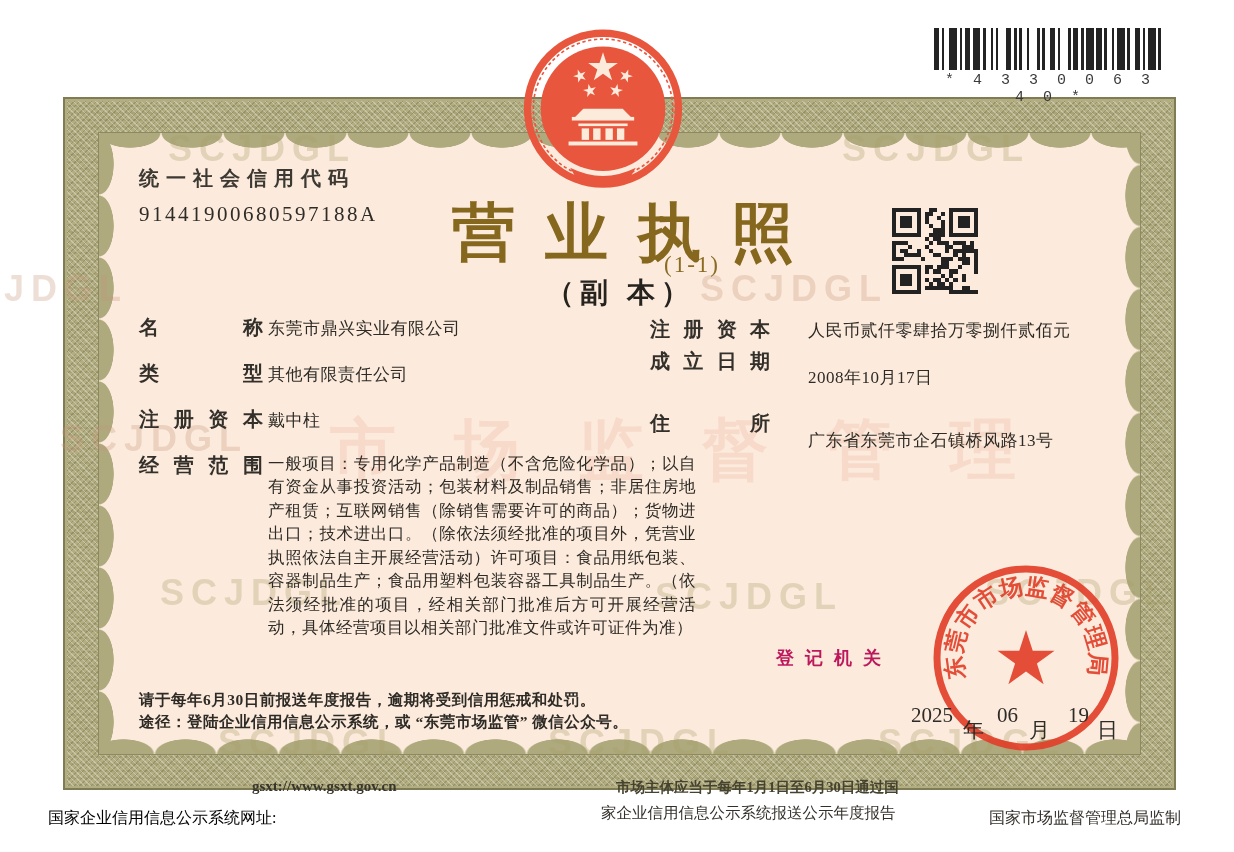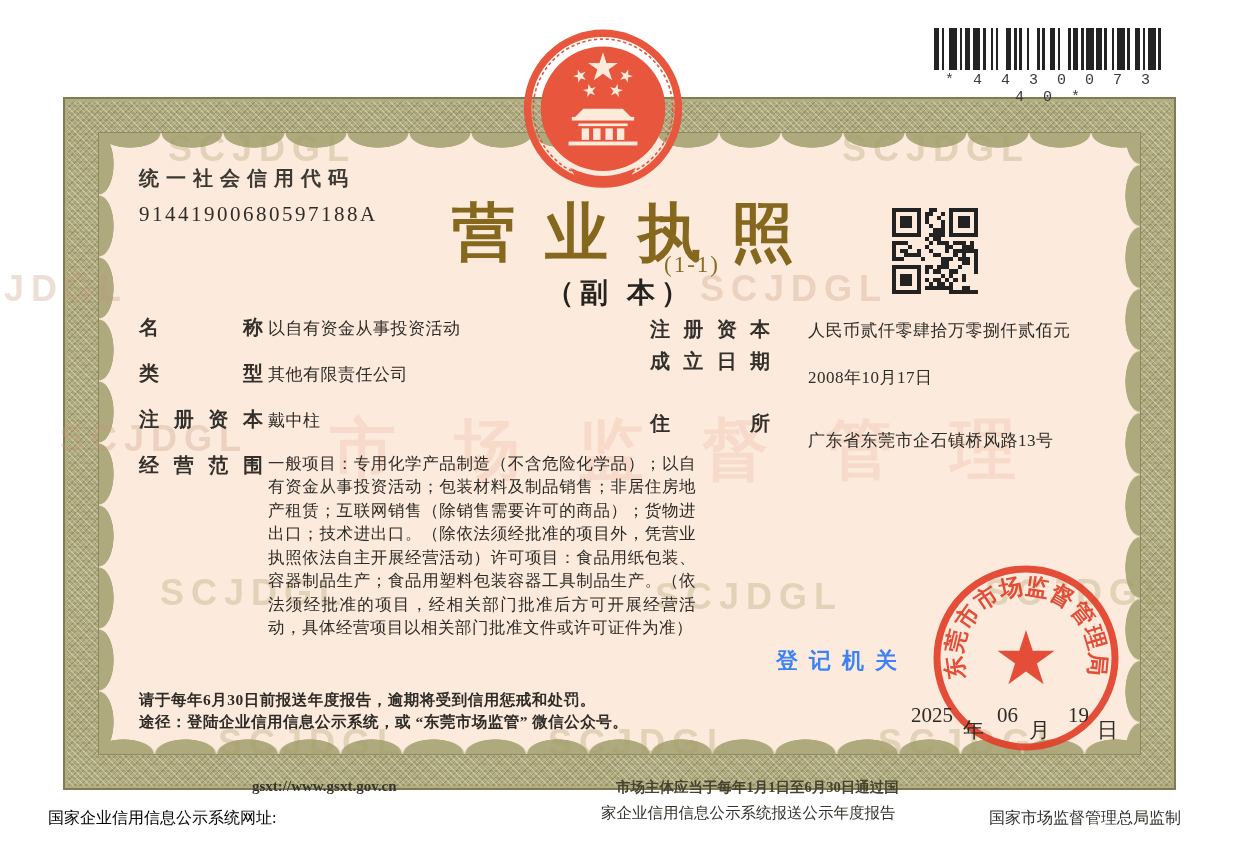--- a/index.html
+++ b/index.html
@@ -54,22 +54,22 @@
   
   .qr-wrap{position:absolute;left:892px;top:208px;width:86px;height:86px;}
   .qr-caption{position:absolute;left:986px;top:204px;width:132px;font-size:14.5px;
       line-height:1.35;color:#2c2925;font-weight:bold;}
   
   .f-label{position:absolute;width:124px;font-size:20px;font-weight:bold;color:#33302b;
       text-align:justify;text-align-last:justify;letter-spacing:0;}
   .f-value{position:absolute;font-size:17px;color:#2e2b26;letter-spacing:.5px;}
   .scope-value{width:428px;line-height:1.42;font-size:16.5px;text-align:justify;}
   
-  .reg-label{position:absolute;left:776px;top:646px;font-size:22px;font-weight:bold;
-      letter-spacing:11px;color:#3b82f6;}
+  .reg-label{position:absolute;left:776px;top:646px;font-size:18px;font-weight:bold;
+      letter-spacing:11px;color:#be185d;}
   .seal{position:absolute;left:924px;top:556px;width:204px;height:204px;opacity:.92;}
   .date-line{position:absolute;top:703px;left:905px;width:250px;height:40px;font-size:21px;color:#2e2b26;}
   .date-line span{position:absolute;}
   .dl-year{left:6px;top:0;}  .dl-yu{left:58px;top:13px;}
   .dl-month{left:92px;top:0;} .dl-mu{left:124px;top:13px;}
   .dl-day{left:163px;top:0;}  .dl-du{left:192px;top:13px;}
   
   .notice{position:absolute;left:139px;font-size:15.5px;font-weight:bold;color:#2e2b26;letter-spacing:.5px;}
   .n1{top:690px;} .n2{top:712px;}
   .border-url{position:absolute;left:252px;top:778px;font-size:15px;font-weight:bold;color:#37352a;
@@ -186,21 +186,21 @@
         <div style="flex: 2 1 0%;"></div>
         <div class="b" style="flex: 2 1 0%;"></div>
         <div style="flex: 1 1 0%;"></div>
         <div class="b" style="flex: 1 1 0%;"></div>
         <div style="flex: 1 1 0%;"></div>
         <div class="b" style="flex: 3 1 0%;"></div>
         <div style="flex: 1 1 0%;"></div>
         <div class="b" style="flex: 1 1 0%;"></div>
         <div style="flex: 2 1 0%;"></div>
       </div>
-    <div class="barcode-text">* 4 4 3 0 0 7 3 4 0 *</div>
+    <div class="barcode-text">* 4 3 3 0 0 6 3 4 0 *</div>
   </div>
 
   <div class="credit-block">
     <div class="credit-label">统一社会信用代码</div>
     <div class="credit-code">91441900680597188A</div>
   </div>
 
   <div class="title">营业执照</div>
   <div class="title-pages">(1-1)</div>
   <div class="subtitle">（副 本）</div>
@@ -336,21 +336,21 @@
           <rect x="15" y="1" width="5" height="5" fill="#fcebdd"></rect>
           <rect x="16" y="2" width="3" height="3" fill="#222"></rect>
           <rect x="0" y="14" width="7" height="7" fill="#222"></rect>
           <rect x="1" y="15" width="5" height="5" fill="#fcebdd"></rect>
           <rect x="2" y="16" width="3" height="3" fill="#222"></rect>
         </g>
       </svg>
   </div>
 
   <div class="f-label" style="left:139px;top:314px;">名称</div>
-  <div class="f-value" style="left:268px;top:317px;">以自有资金从事投资活动</div>
+  <div class="f-value" style="left:268px;top:317px;">东莞市鼎兴实业有限公司</div>
 
   <div class="f-label" style="left:139px;top:360px;">类型</div>
   <div class="f-value" style="left:268px;top:363px;">其他有限责任公司</div>
 
   <div class="f-label" style="left:139px;top:406px;">注册资本</div>
   <div class="f-value" style="left:268px;top:409px;">戴中柱</div>
 
   <div class="f-label" style="left:139px;top:452px;">经营范围</div>
   <div class="f-value scope-value" style="left:268px;top:452px;">一般项目：专用化学产品制造（不含危险化学品）；以自有资金从事投资活动；包装材料及制品销售；非居住房地产租赁；互联网销售（除销售需要许可的商品）；货物进出口；技术进出口。（除依法须经批准的项目外，凭营业执照依法自主开展经营活动）许可项目：食品用纸包装、容器制品生产；食品用塑料包装容器工具制品生产。（依法须经批准的项目，经相关部门批准后方可开展经营活动，具体经营项目以相关部门批准文件或许可证件为准）</div>
 

